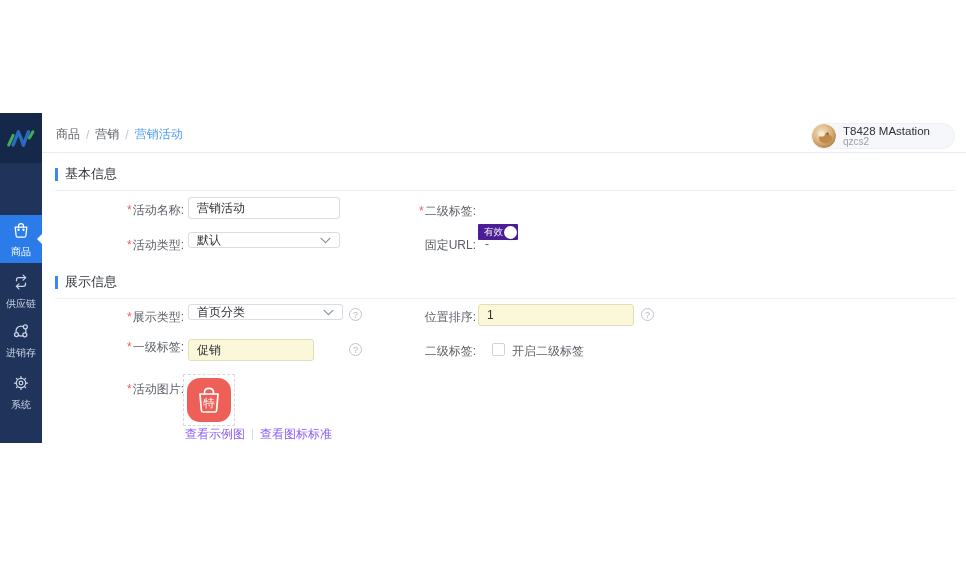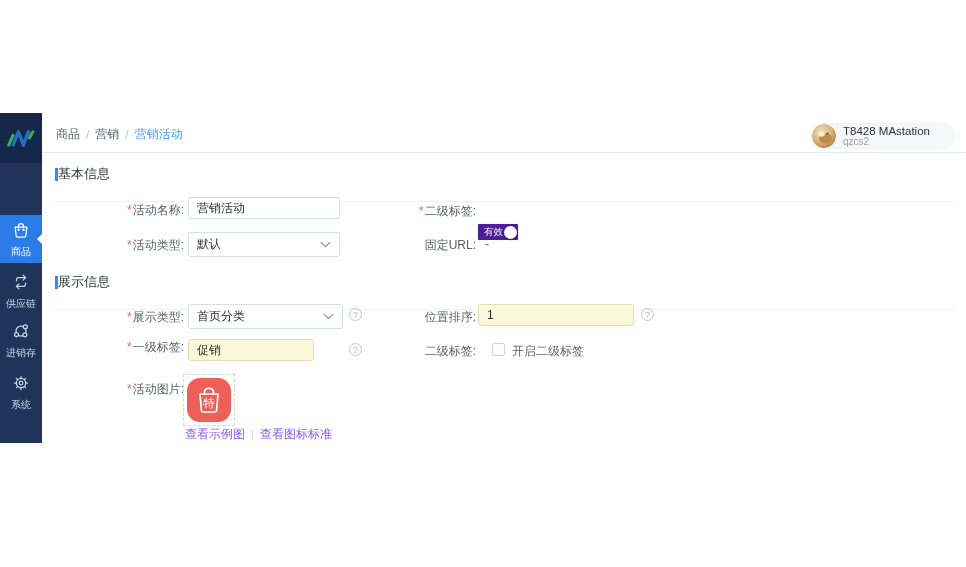--- a/index.html
+++ b/index.html
@@ -29,32 +29,32 @@
   .crumb-sep{color:#c0c4cc;}
   .crumb-active{color:#4a9cf8;cursor:pointer;}
 
   .user-chip{position:absolute;right:11px;top:10px;width:144px;height:26px;background:#f5f7fa;
     border:1px solid #eef0f4;border-radius:13px;display:flex;align-items:center;box-sizing:border-box;cursor:pointer;}
   .avatar{width:24px;height:24px;border-radius:50%;margin-left:0px;flex:none;overflow:hidden;}
   .user-meta{margin-left:7px;line-height:1.05;overflow:hidden;}
   .user-name{font-size:11.5px;color:#303133;white-space:nowrap;}
   .user-sub{font-size:10px;color:#9aa2ab;}
 
-  .section-title{position:absolute;left:13px;right:10px;display:flex;align-items:center;
-    font-size:13px;color:#2f3338;padding-bottom:18px;border-bottom:1px solid #eef1f6;}
+  .section-title{position:absolute;left:13px;right:10px;display:flex;align-items:center;gap:7px;
+    font-size:13px;color:#2f3338;padding-bottom:7px;border-bottom:1px solid #eef1f6;}
   .accent-bar{width:3px;height:13px;background:#3a87f5;flex:none;}
 
   .form-label{position:absolute;left:2px;width:140px;text-align:right;font-size:12px;color:#5c6066;white-space:nowrap;}
   .form-label-r{position:absolute;left:340px;width:94px;text-align:right;font-size:12px;color:#5c6066;white-space:nowrap;}
   .req{color:#f25b5b;margin-right:1px;}
 
   .tbox{position:absolute;height:22px;border:1px solid #d8dce3;border-radius:3px;font-size:12px;color:#303133;
     padding:0 8px;background:#ffffff;box-sizing:border-box;outline:none;font-family:inherit;}
   .tbox.yellow{background:#fbf8da;border-color:#e2debc;}
-  .selectbox{position:absolute;height:25px;border:1px solid #d8dce3;border-radius:3px;background:#fff;
+  .selectbox{position:absolute;height:16px;border:1px solid #d8dce3;border-radius:3px;background:#fff;
     box-sizing:border-box;display:flex;align-items:center;justify-content:space-between;
     padding:0 8px;font-size:12px;color:#303133;cursor:pointer;}
 
   .toggle{position:absolute;width:40px;height:16px;border-radius:1px;background:#4c1d95;cursor:pointer;margin-top:24px;}
   .toggle-text{position:absolute;left:6px;top:0;line-height:16px;font-size:9.5px;color:#fff;}
   .toggle-knob{position:absolute;right:1.5px;top:1.5px;width:13px;height:13px;border-radius:50%;
     background:#ffffff;box-shadow:0 1px 2px rgba(0,0,0,.25);}
 
   .help{position:absolute;width:13px;height:13px;border:1px solid #c0c4cc;border-radius:50%;
     color:#b4b8bf;font-size:9px;line-height:13px;text-align:center;box-sizing:border-box;cursor:pointer;}

